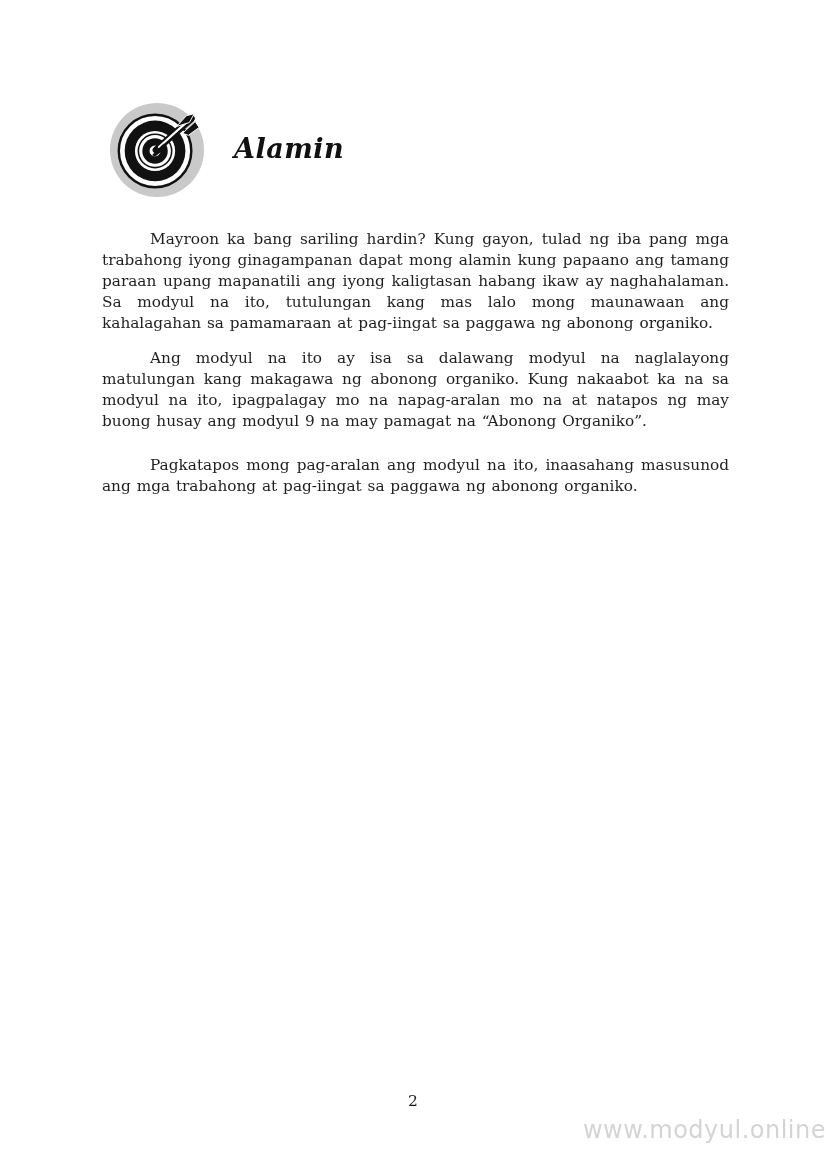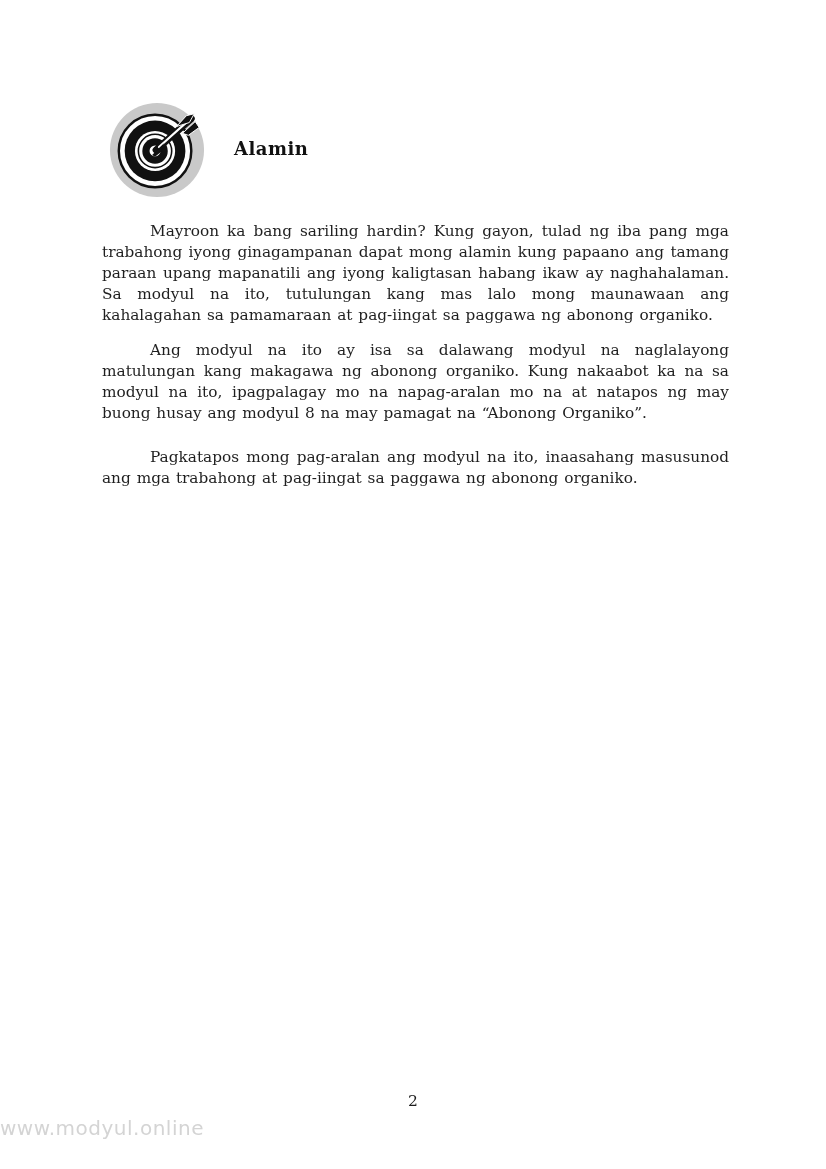--- a/index.html
+++ b/index.html
@@ -20,60 +20,62 @@
     align-items: center;
     gap: 28px;
     height: 100px;
   }
   .icon-wrap {
     width: 98px;
     height: 98px;
     display: block;
   }
   .section-title {
-    font-size: 18px;
+    font-size: 27px;
     font-weight: bold;
+    font-style: italic;
     color: #111111;
     letter-spacing: 0.5px;
     position: relative;
     top: -2px;
   }
   .content {
     position: absolute;
     top: 221px;
     left: 102px;
     width: 627px;
     color: #1f1f1f;
   }
   .content p {
     font-size: 15.3px;
     line-height: 21px;
     text-align: justify;
     text-indent: 48px;
     margin-bottom: 14px;
     word-spacing: 1px;
+    margin-top: 8px;
   }
   .content p:nth-child(2) { margin-bottom: 23px; }
   .footer-pagenum {
     position: absolute;
     top: 1092px;
     left: 0;
     width: 826px;
     text-align: center;
     font-size: 15.5px;
     color: #1c1c1c;
     font-family: "DejaVu Serif", serif;
   }
   .footer-watermark {
     position: absolute;
     top: 1116px;
     left: 0;
     width: 826px;
-    text-align: left;
-    font-size: 20px;
+    text-align: right;
+    font-size: 24px;
     color: #d4d4d4;
     font-family: "DejaVu Sans", "Liberation Sans", sans-serif;
     letter-spacing: 0.5px;
   }
 </style>
 </head>
 <body>
 
 <div class="page">
 
@@ -97,20 +99,20 @@
         <path d="M76 33 L89 21 L93 27 L82 35 Z" fill="#111111" stroke="#ffffff" stroke-width="1"></path>
 
         <path d="M45 55 L57 43 L54 52 L48 57 Z" fill="#111111"></path>
       </svg>
     </span>
     <h1 class="section-title">Alamin</h1>
   </div>
 
   <div class="content">
     <p>Mayroon ka bang sariling hardin? Kung gayon, tulad ng iba pang mga trabahong iyong ginagampanan dapat mong alamin kung papaano ang tamang paraan upang mapanatili ang iyong kaligtasan habang ikaw ay naghahalaman. Sa modyul na ito, tutulungan kang mas lalo mong maunawaan ang kahalagahan sa pamamaraan at pag-iingat sa paggawa ng abonong organiko.</p>
-    <p>Ang modyul na ito ay isa sa dalawang modyul na naglalayong matulungan kang makagawa ng abonong organiko. Kung nakaabot ka na sa modyul na ito, ipagpalagay mo na napag-aralan mo na at natapos ng may buong husay ang modyul 8 na may pamagat na “Abonong Organiko”.</p>
+    <p>Ang modyul na ito ay isa sa dalawang modyul na naglalayong matulungan kang makagawa ng abonong organiko. Kung nakaabot ka na sa modyul na ito, ipagpalagay mo na napag-aralan mo na at natapos ng may buong husay ang modyul 9 na may pamagat na “Abonong Organiko”.</p>
     <p>Pagkatapos mong pag-aralan ang modyul na ito, inaasahang masusunod ang mga trabahong at pag-iingat sa paggawa ng abonong organiko.</p>
   </div>
 
   <div class="footer-pagenum">2</div>
   <div class="footer-watermark">www.modyul.online</div>
 
 </div>
 
 </body></html>

